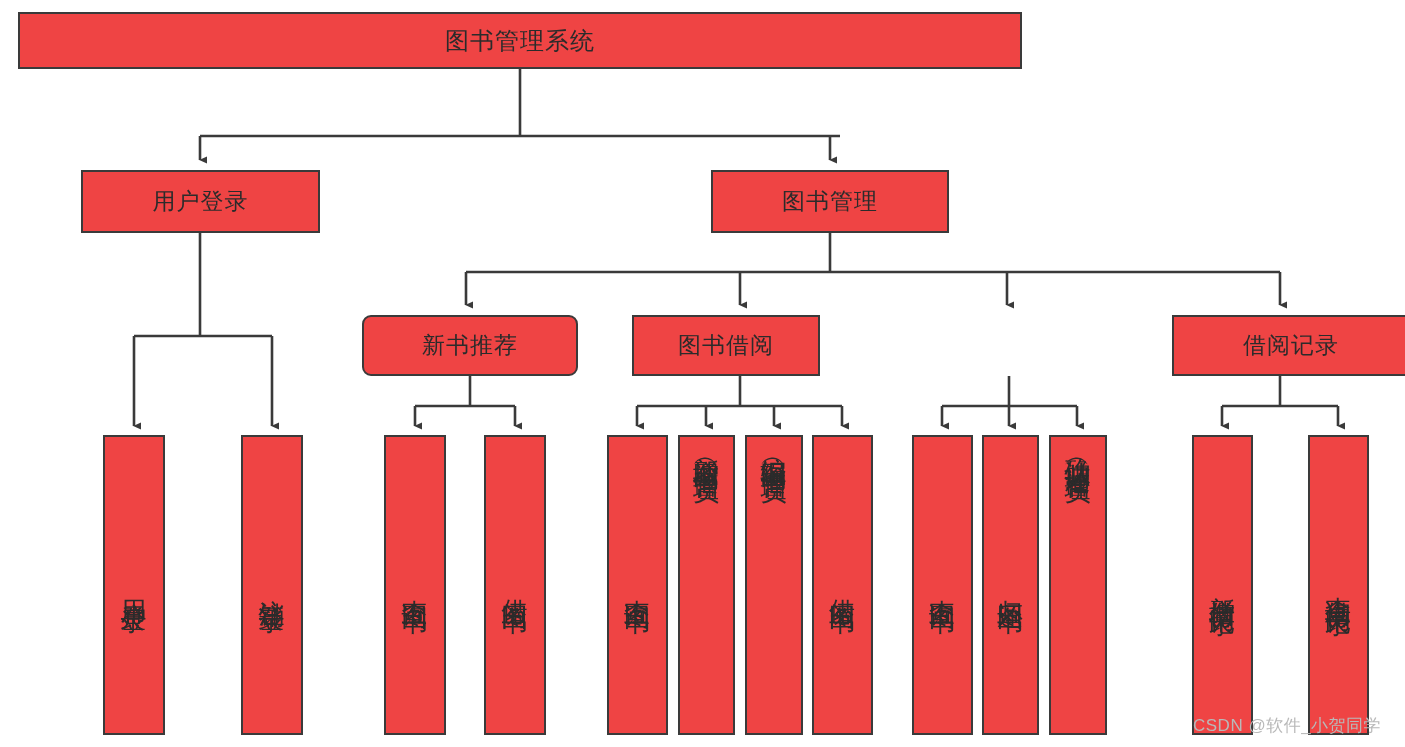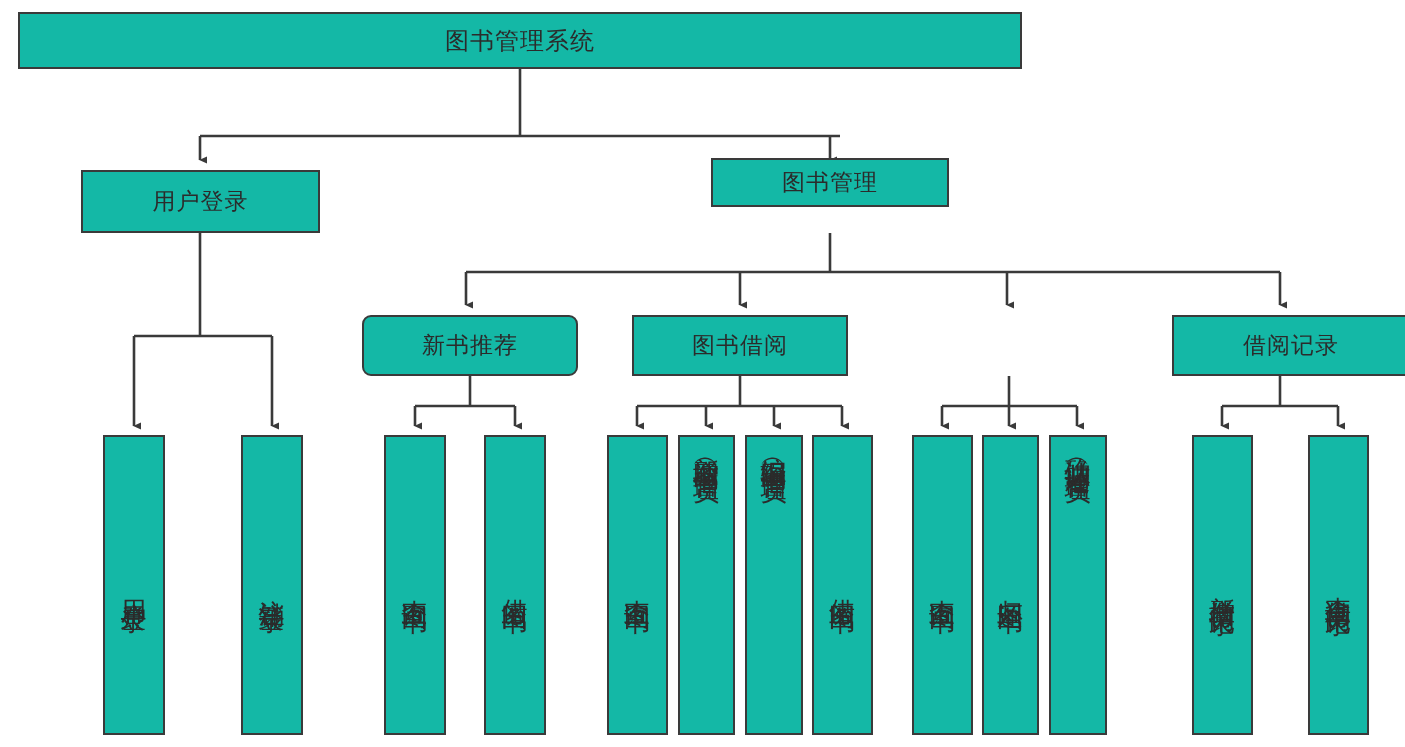--- a/index.html
+++ b/index.html
@@ -22,21 +22,21 @@
     left: 0;
     top: 0;
     width: 1405px;
     height: 747px;
     pointer-events: none;
   }
   .node {
     position: absolute;
     box-sizing: border-box;
     border: 2.5px solid #3a3a3a;
-    background: #14b8a6;
+    background: #ef4444;
     display: flex;
     align-items: center;
     justify-content: center;
     color: #2b2b2b;
   }
   .node-label {
     display: block;
     text-align: center;
     line-height: 1.15;
   }
@@ -136,28 +136,28 @@
     </g>
   </svg>
 
   <div class="node horiz root" style="left:18px; top:12px; width:1004px; height:57px;">
     <span class="node-label">图书管理系统</span>
   </div>
 
   <div class="node horiz" style="left:81px; top:170px; width:239px; height:63px;">
     <span class="node-label">用户登录</span>
   </div>
-  <div class="node horiz" style="left:711px; top:158px; width:238px; height:49px;">
+  <div class="node horiz" style="left:711px; top:170px; width:238px; height:63px;">
     <span class="node-label">图书管理</span>
   </div>
 
   <div class="node horiz" style="left:362px; top:315px; width:216px; height:61px;border-radius:9px;">
     <span class="node-label">新书推荐</span>
   </div>
-  <div class="node horiz" style="left:632px; top:315px; width:216px; height:61px;">
+  <div class="node horiz" style="left:632px; top:315px; width:188px; height:61px;">
     <span class="node-label">图书借阅</span>
   </div>
   <div class="node horiz" style="left:1172px; top:315px; width:238px; height:61px;">
     <span class="node-label">借阅记录</span>
   </div>
 
   <div class="node vert center" style="left:103px; top:435px; width:62px; height:300px;">
     <span class="node-label">用户登录</span>
   </div>
   <div class="node vert center" style="left:241px; top:435px; width:62px; height:300px;">
@@ -194,14 +194,15 @@
     <span class="node-label">确认归还（管理员）</span>
   </div>
 
   <div class="node vert center" style="left:1192px; top:435px; width:61px; height:300px;">
     <span class="node-label">新增借阅记录</span>
   </div>
   <div class="node vert center" style="left:1308px; top:435px; width:61px; height:300px;">
     <span class="node-label">查询借阅记录</span>
   </div>
 
+  <div id="watermark">CSDN @软件_小贺同学</div>
 
 </div>
 
 </body></html>

